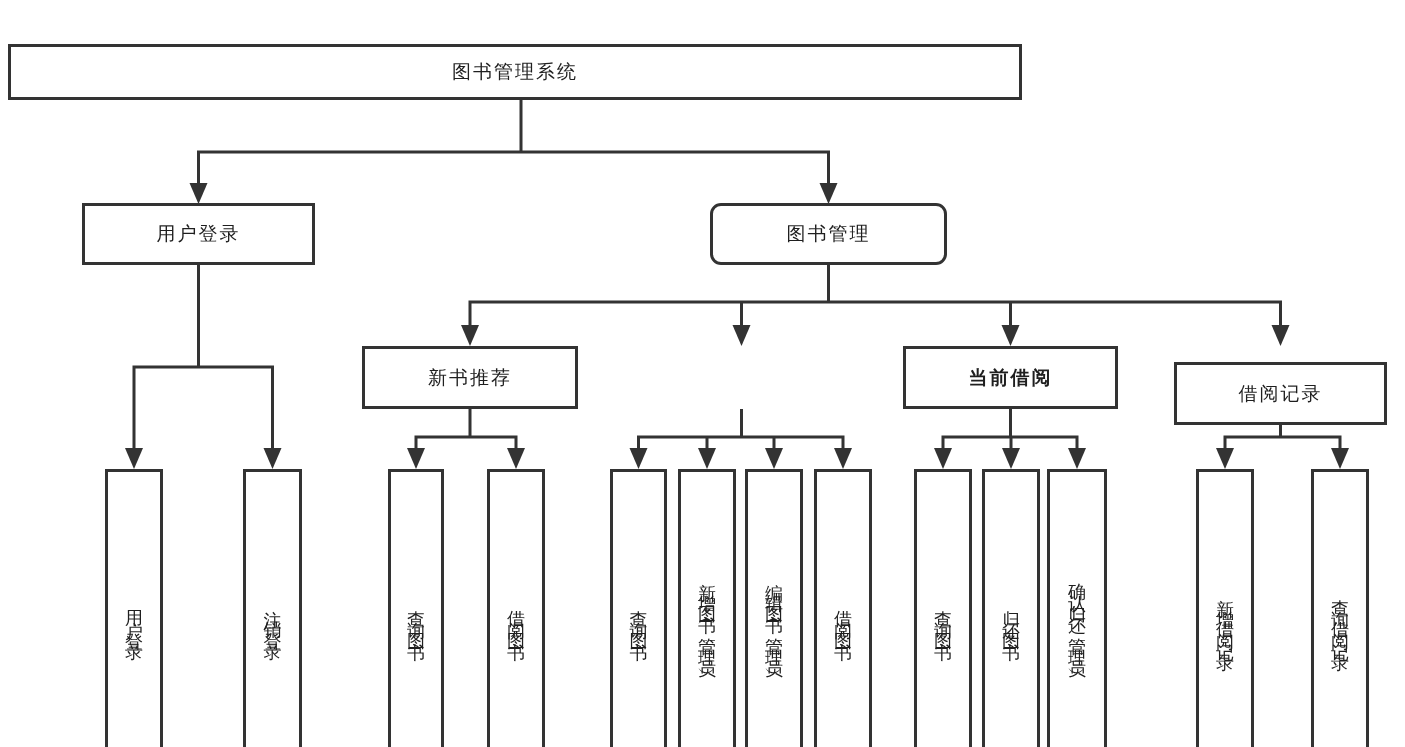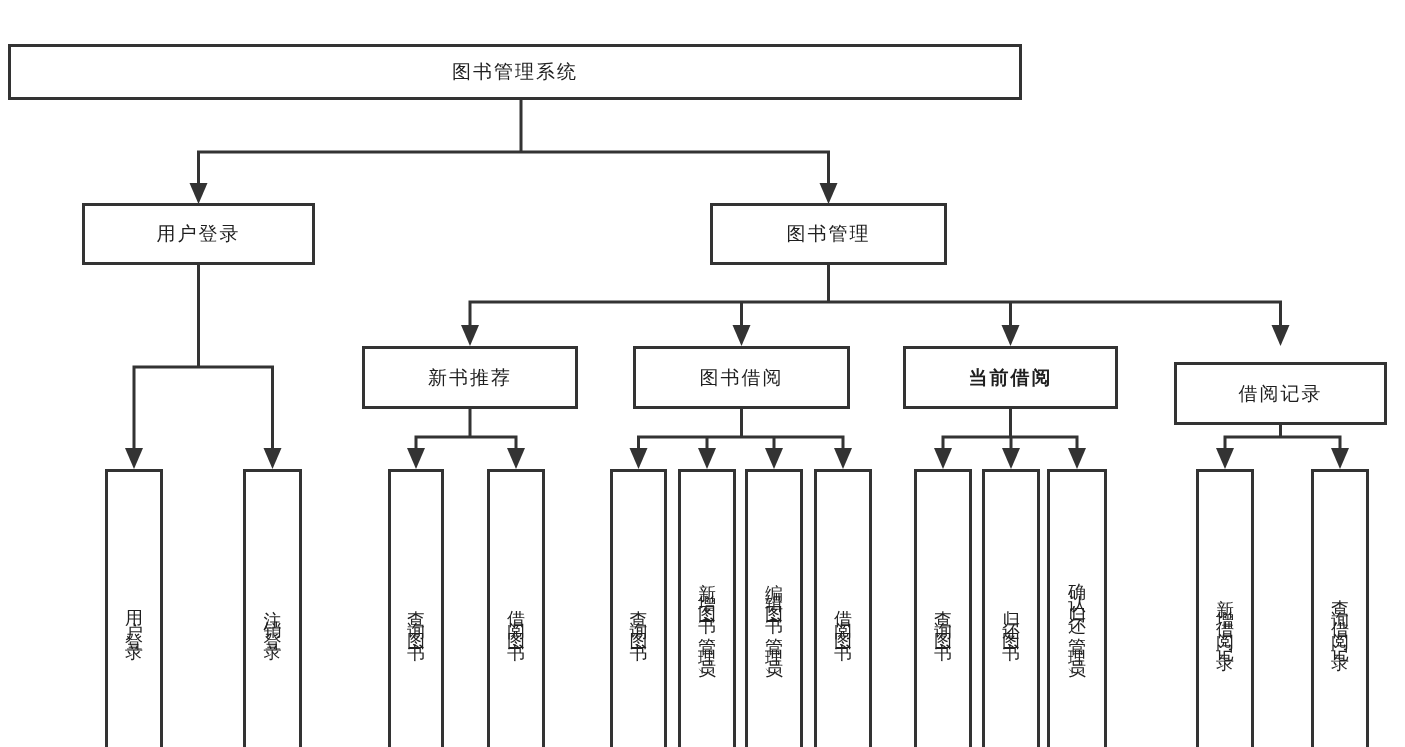--- a/index.html
+++ b/index.html
@@ -122,24 +122,23 @@
     <g>
       <path d="M1280.5 377 V405 M1225 405 H1340 M1225 403.5 V418 M1340 403.5 V418"></path>
       <polygon points="1216,416 1234,416 1225,437"></polygon>
       <polygon points="1331,416 1349,416 1340,437"></polygon>
     </g>
   </svg>
 
   <div class="node" style="left:8px; top:12px; width:1014px; height:56px;">图书管理系统</div>
 
   <div class="node" style="left:82px; top:171px; width:233px; height:62px;">用户登录</div>
-  <div class="node" style="left:710px; top:171px; width:237px; height:62px;">图书管理</div>
+  <div class="node" style="left:710px; top:171px; width:237px; height:62px;border-radius:11px;">图书管理</div>
 
   <div class="node" style="left:362px; top:314px; width:216px; height:63px;">新书推荐</div>
-  <div class="node" style="left:633px; top:314px; width:217px; height:63px;">图书借阅</div>
   <div class="node" style="left:903px; top:314px; width:215px; height:63px;font-weight:bold;">当前借阅</div>
   <div class="node" style="left:1174px; top:330px; width:213px; height:63px;">借阅记录</div>
 
   <div class="leaf" style="left:105px; width:58px;">
     <span>用户登录</span>
   </div>
   <div class="leaf" style="left:243px; width:59px;">
     <span>注销登录</span>
   </div>
 

